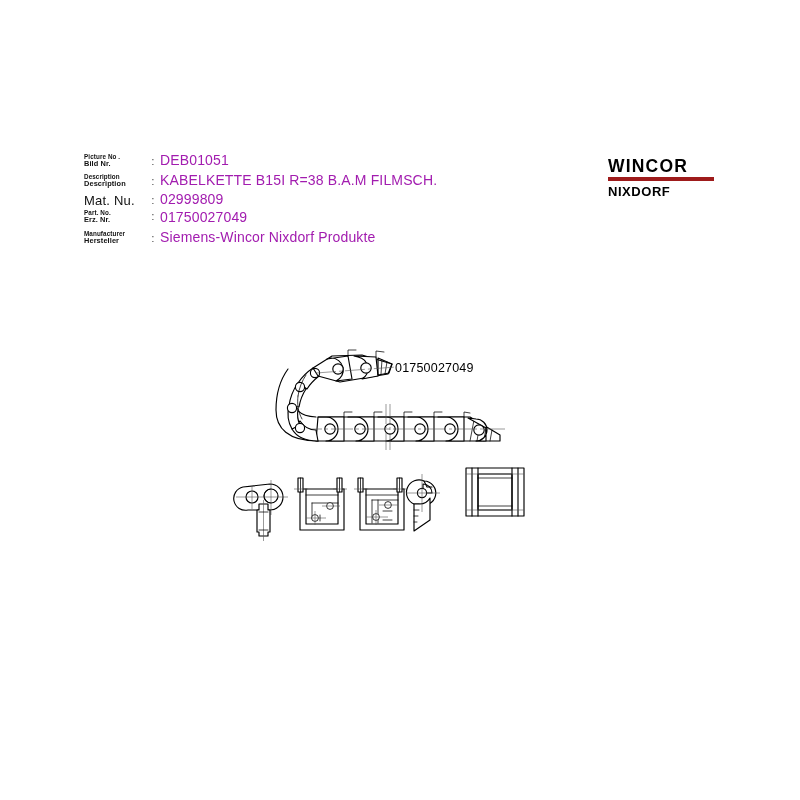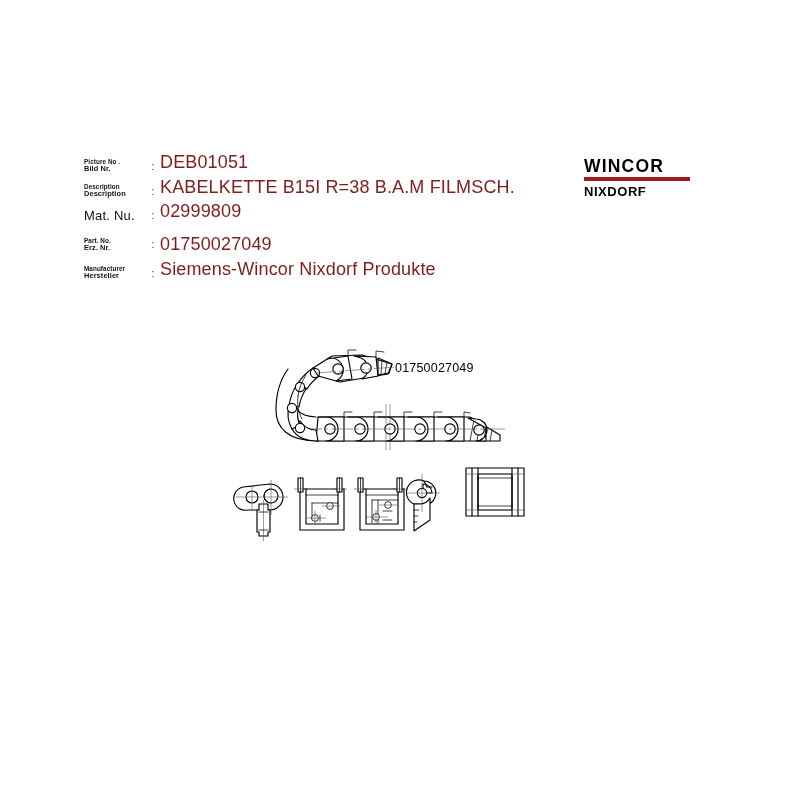--- a/index.html
+++ b/index.html
@@ -60,36 +60,36 @@
   .colon-cell {
     width: 14px;
     flex: 0 0 14px;
     font-size: 10px;
     text-align: center;
     color: #333;
     padding-bottom: 1px;
   }
   .value-cell {
     flex: 1 1 auto;
-    font-size: 18px;
+    font-size: 14px;
     letter-spacing: .15px;
     white-space: nowrap;
     padding-bottom: 0px;
-    color: #7f1d1d;
+    color: #a21caf;
   }
 
   .row-pic   { margin-bottom: 4px; }
   .row-desc  { margin-bottom: 3px; }
-  .row-mat   { margin-bottom: 12px; }
+  .row-mat   { margin-bottom: 2px; }
   .row-erz   { margin-bottom: 4px; align-items: center; }
 
   
   #logo {
     position: absolute;
-    left: 584px;
+    left: 608px;
     top: 157px;
     width: 106px;
   }
   .logo-word {
     font-family: "Liberation Sans", sans-serif;
     font-weight: bold;
     font-size: 17.5px;
     letter-spacing: 1.2px;
     line-height: 19px;
     color: #000000;

